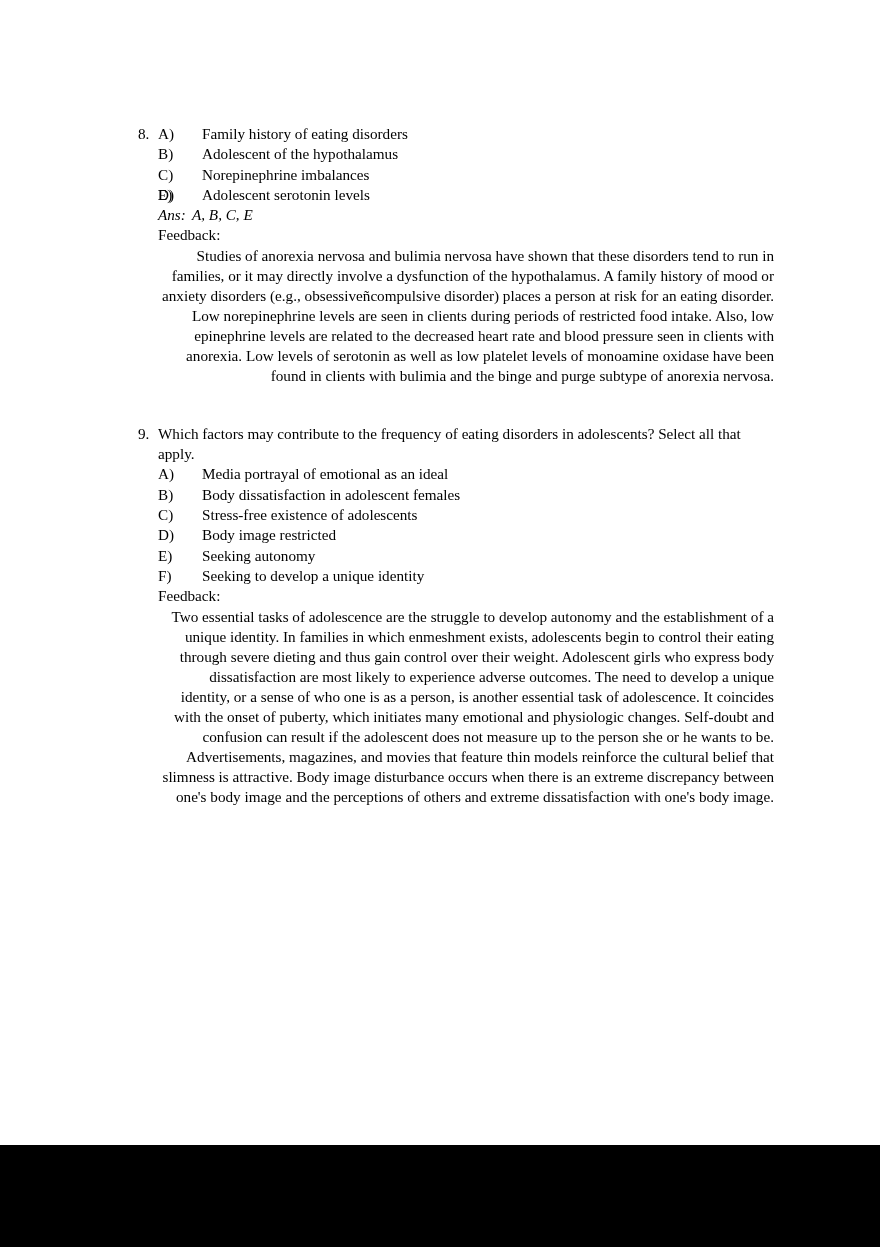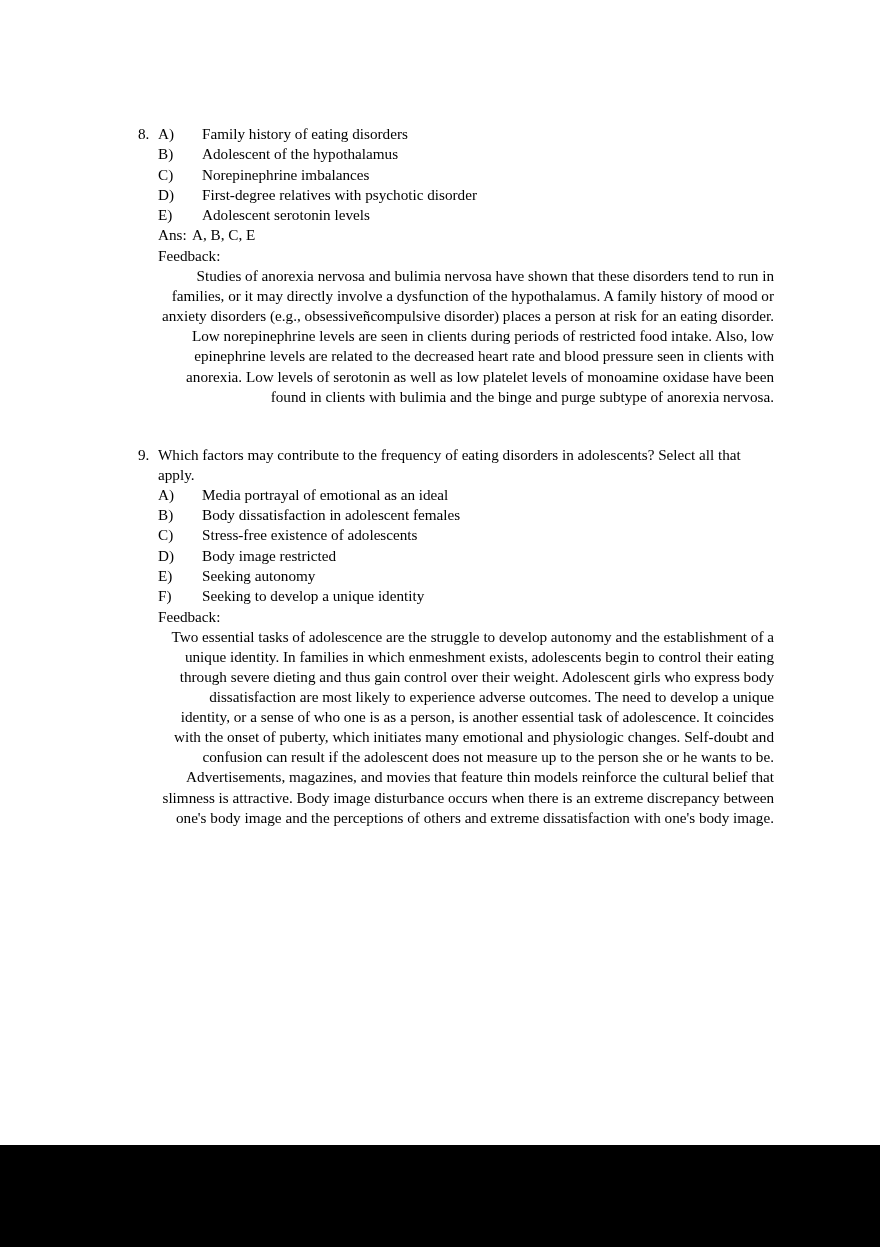--- a/index.html
+++ b/index.html
@@ -69,20 +69,21 @@
     position: absolute;
     left: 0;
     top: 0;
     font-size: 15.2px;
     line-height: 20.3px;
   }
   .ans-row {
     padding-left: 20px;
     font-size: 15.2px;
     line-height: 20.3px;
+    font-style: italic;
   }
   .ans-label {
     display: inline-block;
     min-width: 34px;
   }
   .feedback-label {
     padding-left: 20px;
     font-weight: normal;
     font-size: 15.2px;
     line-height: 20.3px;
@@ -120,21 +121,20 @@
         <li class="option-row">
           <span class="option-letter">B)</span>
           <span>Adolescent of the hypothalamus</span>
         </li>
         <li class="option-row">
           <span class="option-letter">C)</span>
           <span>Norepinephrine imbalances</span>
         </li>
         <li class="option-row">
           <span class="option-letter">D)</span>
-          <span>First-degree relatives with psychotic disorder</span>
         </li>
         <li class="option-row">
           <span class="option-letter">E)</span>
           <span>Adolescent serotonin levels</span>
         </li>
       </ul>
       <div class="ans-row">
         <span class="ans-label">Ans:</span><span>A, B, C, E</span>
       </div>
       <div class="feedback-label">Feedback:</div>

